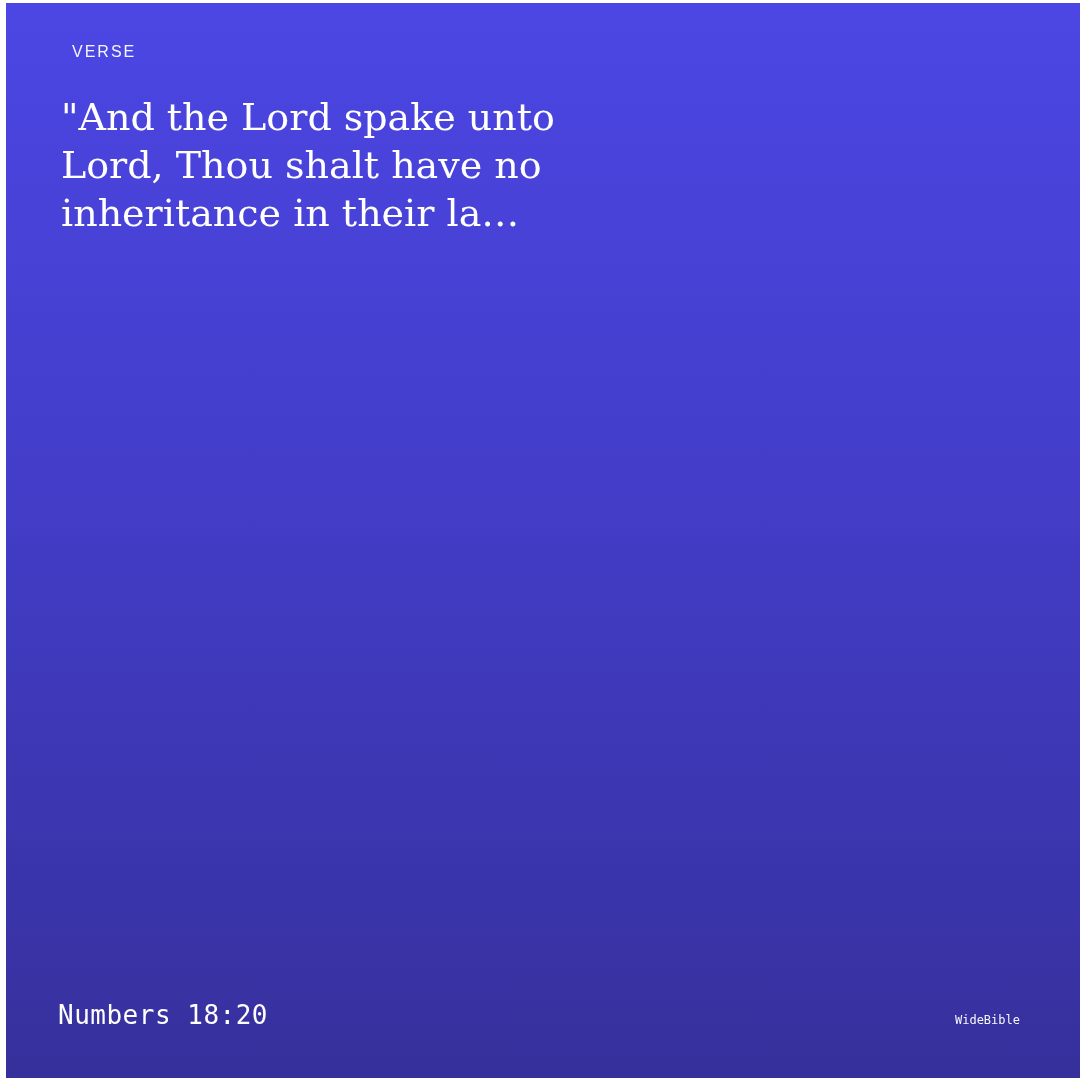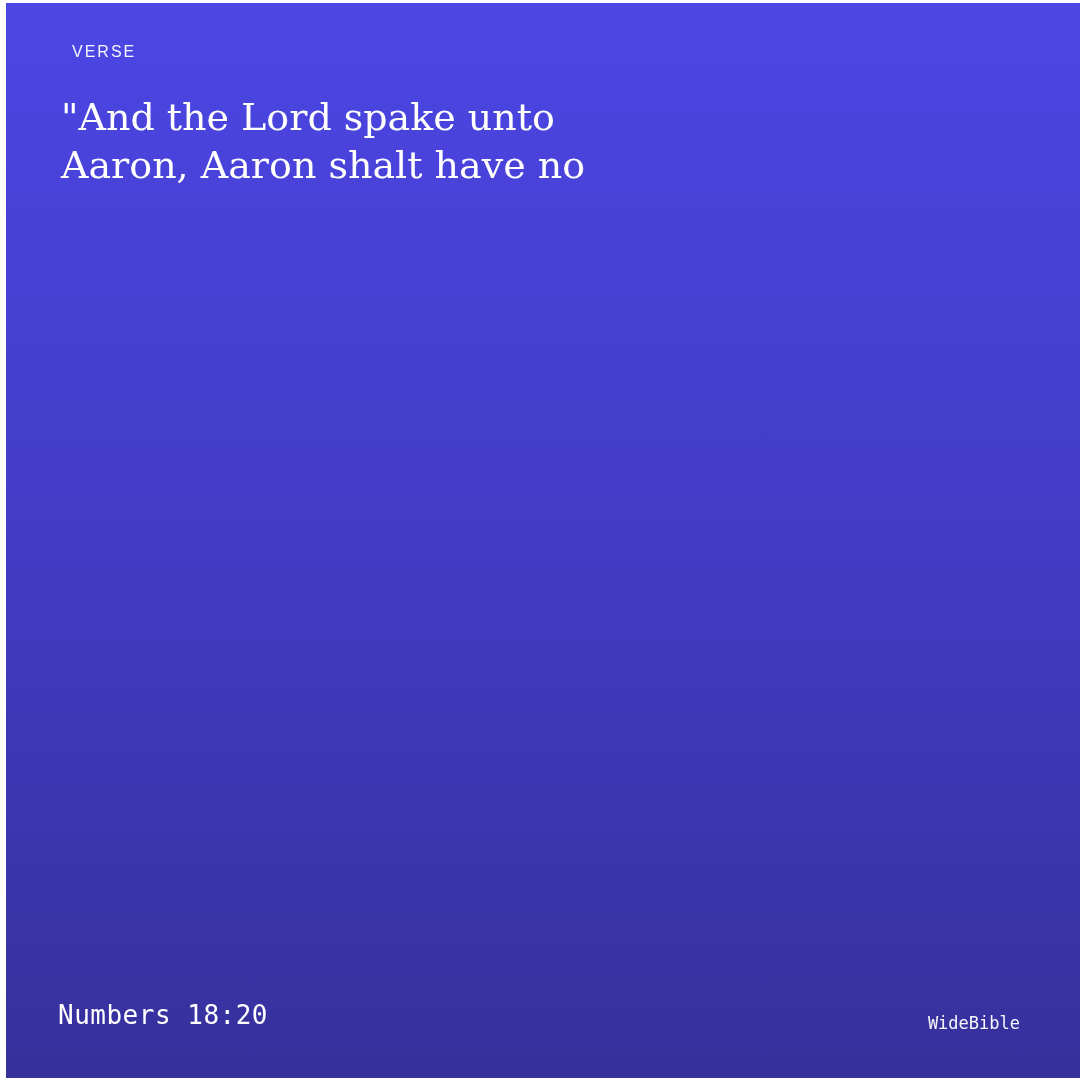--- a/index.html
+++ b/index.html
@@ -61,36 +61,37 @@
     font-size: 26px;
     font-weight: 400;
     letter-spacing: 0.5px;
     color: #ffffff;
   }
   .brand {
     position: absolute;
     right: 60px;
     top: 1010px;
     font-family: "DejaVu Sans Mono", monospace;
-    font-size: 17px;
+    font-size: 12px;
     font-weight: 400;
     color: rgba(255, 255, 255, 0.96);
   }
 </style>
 </head>
 <body>
 
 <div class="canvas" style="background: rgb(255, 255, 255);">
   <div class="card" style="background: linear-gradient(rgb(76, 70, 228) 0%, rgb(67, 61, 201) 45%, rgb(54, 48, 156) 100%);">
 
     <div class="verse-label">VERSE</div>
 
     <div class="quote">
       <div class="quote-line">"And the Lord spake unto</div>
-      <div class="quote-line">Aaron, Aaron shalt have no</div>
+      <div class="quote-line">Lord, Thou shalt have no</div>
+      <div class="quote-line">inheritance in their la…</div>
     </div>
 
     <div class="reference">Numbers 18:20</div>
 
     <div class="brand">WideBible</div>
 
   </div>
 </div>
 
 </body></html>

